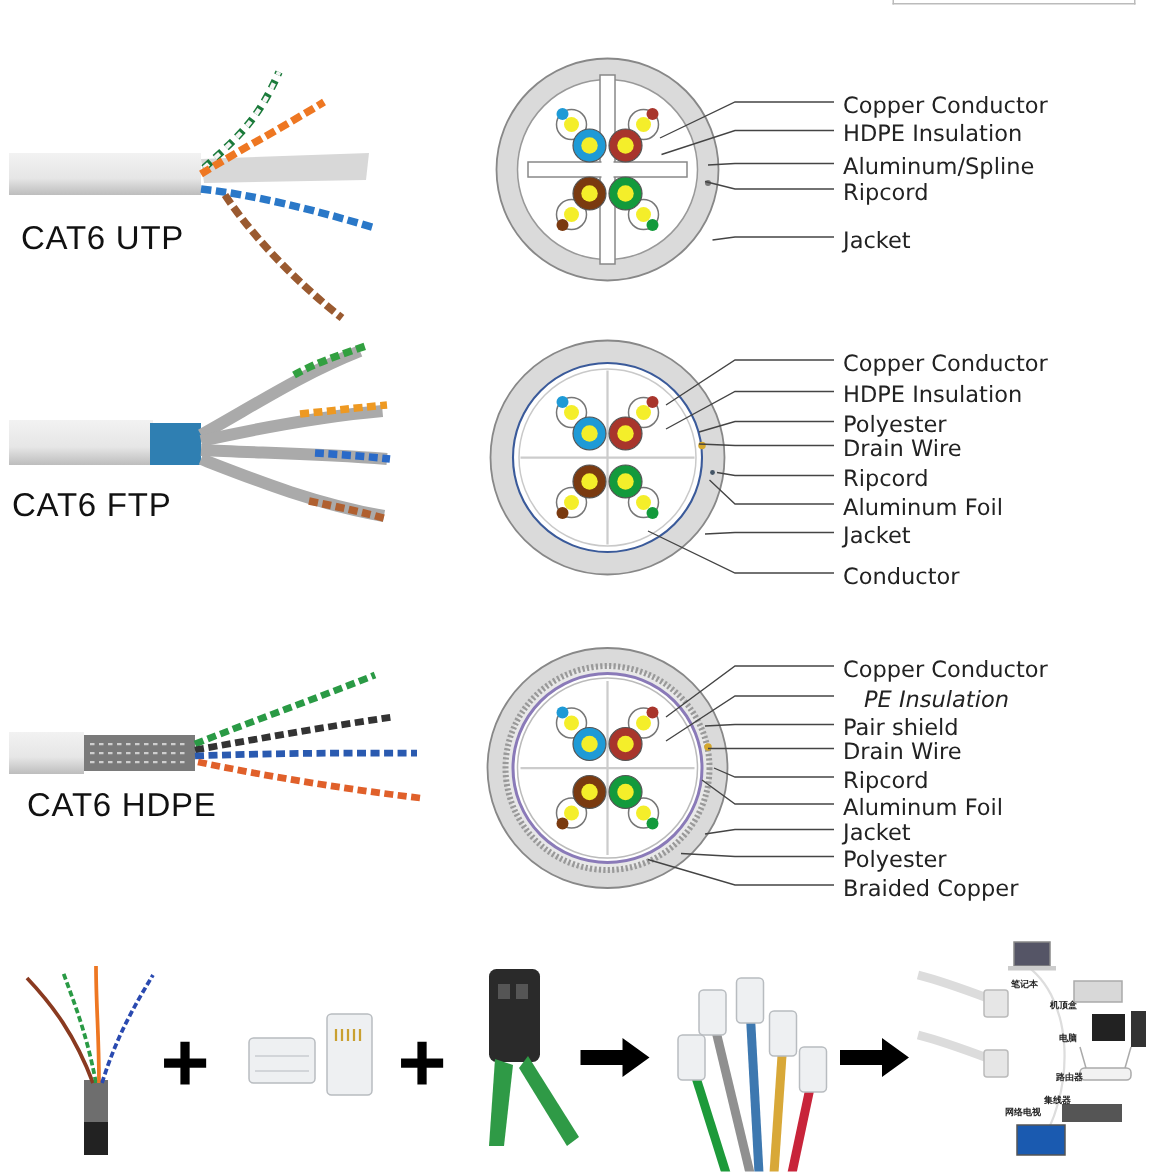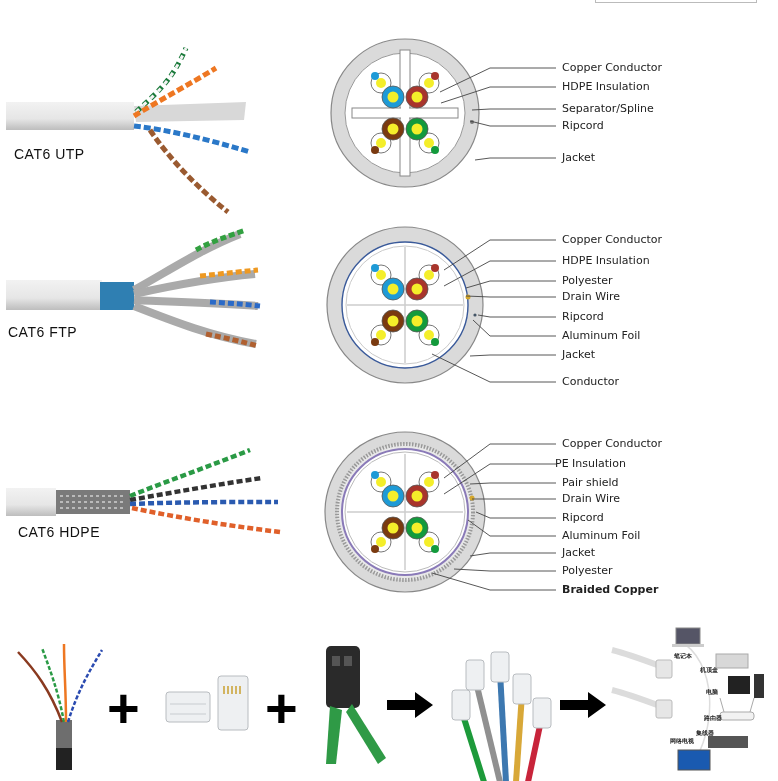--- a/index.html
+++ b/index.html
@@ -1,19 +1,19 @@
 <!DOCTYPE html>
 <html><head>
 <meta charset="utf-8">
 <style>
   html,body{margin:0;padding:0;background:#ffffff;}
   body{width:778px;height:781px;position:relative;overflow:hidden;font-family:"Liberation Sans",sans-serif;}
   .topbox{position:absolute;left:595px;top:-2px;width:160px;height:4px;border:1px solid #bbb;border-top:none;}
-  .cable-label{position:absolute;font-family:"Liberation Sans",sans-serif;font-size:14px;color:#111;letter-spacing:0.5px;}
-  .leader-label{position:absolute;font-family:"DejaVu Sans",sans-serif;font-size:11px;color:#222;white-space:nowrap;}
+  .cable-label{position:absolute;font-family:"Liberation Sans",sans-serif;font-size:22px;color:#111;letter-spacing:0.5px;}
+  .leader-label{position:absolute;font-family:"DejaVu Sans",sans-serif;font-size:15px;color:#222;white-space:nowrap;}
   svg{position:absolute;overflow:visible;}
   .plus{position:absolute;font-family:"Liberation Sans",sans-serif;font-weight:bold;color:#000;font-size:56px;line-height:56px;}
   .cn{position:absolute;font-family:"DejaVu Sans",sans-serif;font-size:6px;color:#222;font-weight:bold;}
 </style>
 </head>
 <body>
 
 <div class="topbox"></div>
 
 <div>
@@ -203,40 +203,40 @@
     <polyline points="472,499 490,499 556,499" fill="none" stroke="#444" stroke-width="0.9"></polyline>
     <polyline points="476,512 490,518 556,518" fill="none" stroke="#444" stroke-width="0.9"></polyline>
     <polyline points="468,520 490,536 556,536" fill="none" stroke="#444" stroke-width="0.9"></polyline>
     <polyline points="470,556 490,553 556,553" fill="none" stroke="#444" stroke-width="0.9"></polyline>
     <polyline points="454,569 490,571 556,571" fill="none" stroke="#444" stroke-width="0.9"></polyline>
     <polyline points="432,573 490,590 556,590" fill="none" stroke="#444" stroke-width="0.9"></polyline>
   </svg>
 <div id="leader-labels">
     <div class="leader-label" style="left: 562px; top: 61px;">Copper Conductor</div>
     <div class="leader-label" style="left: 562px; top: 80px;">HDPE Insulation</div>
-    <div class="leader-label" style="left: 562px; top: 102px;">Separator/Spline</div>
+    <div class="leader-label" style="left: 562px; top: 102px;">Aluminum/Spline</div>
     <div class="leader-label" style="left: 562px; top: 119px;">Ripcord</div>
     <div class="leader-label" style="left: 562px; top: 151px;">Jacket</div>
     <div class="leader-label" style="left: 562px; top: 233px;">Copper Conductor</div>
     <div class="leader-label" style="left: 562px; top: 254px;">HDPE Insulation</div>
     <div class="leader-label" style="left: 562px; top: 274px;">Polyester</div>
     <div class="leader-label" style="left: 562px; top: 290px;">Drain Wire</div>
     <div class="leader-label" style="left: 562px; top: 310px;">Ripcord</div>
     <div class="leader-label" style="left: 562px; top: 329px;">Aluminum Foil</div>
     <div class="leader-label" style="left: 562px; top: 348px;">Jacket</div>
     <div class="leader-label" style="left: 562px; top: 375px;">Conductor</div>
     <div class="leader-label" style="left: 562px; top: 437px;">Copper Conductor</div>
-    <div class="leader-label" style="left: 555px; top: 457px;">PE Insulation</div>
+    <div class="leader-label" style="left: 576px; top: 457px; font-style: italic;">PE Insulation</div>
     <div class="leader-label" style="left: 562px; top: 476px;">Pair shield</div>
     <div class="leader-label" style="left: 562px; top: 492px;">Drain Wire</div>
     <div class="leader-label" style="left: 562px; top: 511px;">Ripcord</div>
     <div class="leader-label" style="left: 562px; top: 529px;">Aluminum Foil</div>
     <div class="leader-label" style="left: 562px; top: 546px;">Jacket</div>
     <div class="leader-label" style="left: 562px; top: 564px;">Polyester</div>
-    <div class="leader-label" style="left: 562px; top: 583px; font-weight: bold;">Braided Copper</div>
+    <div class="leader-label" style="left: 562px; top: 583px;">Braided Copper</div>
   </div>
 
 <div>
   <svg width="110" height="150" style="left:0;top:630px">
     <rect x="56" y="90" width="16" height="30" fill="#6e6e6e"></rect>
     <rect x="56" y="118" width="16" height="22" fill="#222"></rect>
     <path d="M62,92 C50,60 35,40 18,22" stroke="#8a3a20" stroke-width="2.5" fill="none"></path>
     <path d="M64,92 C58,60 50,40 42,18" stroke="#2a9a45" stroke-width="2.5" fill="none" stroke-dasharray="4,2"></path>
     <path d="M66,92 C66,60 64,40 64,14" stroke="#ee7722" stroke-width="2.5" fill="none"></path>
     <path d="M68,92 C78,60 90,40 102,20" stroke="#2a4ab0" stroke-width="2.5" fill="none" stroke-dasharray="4,2"></path>

